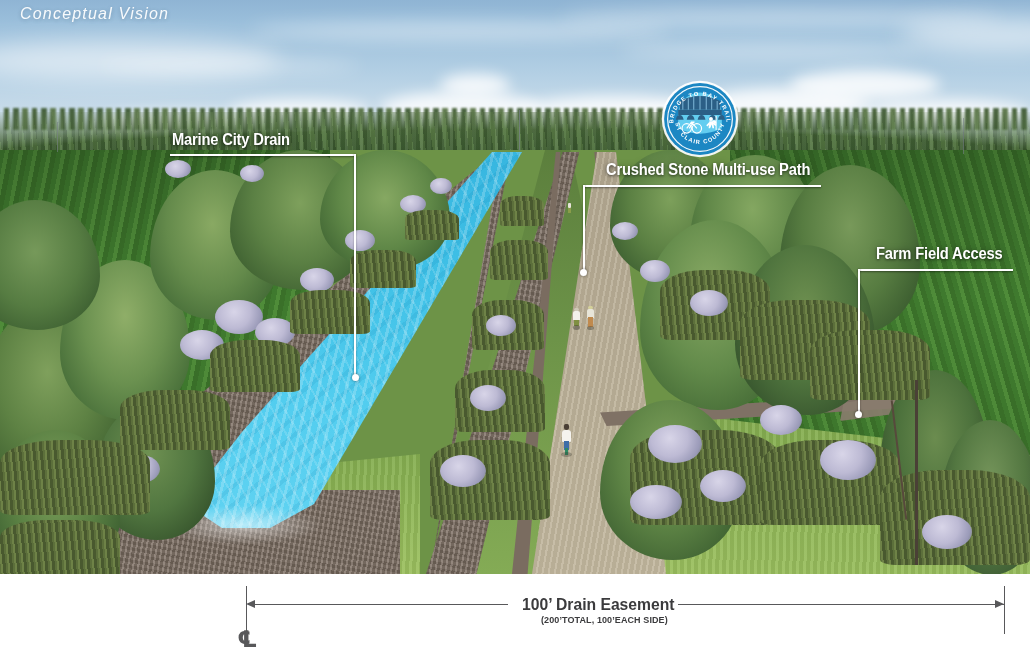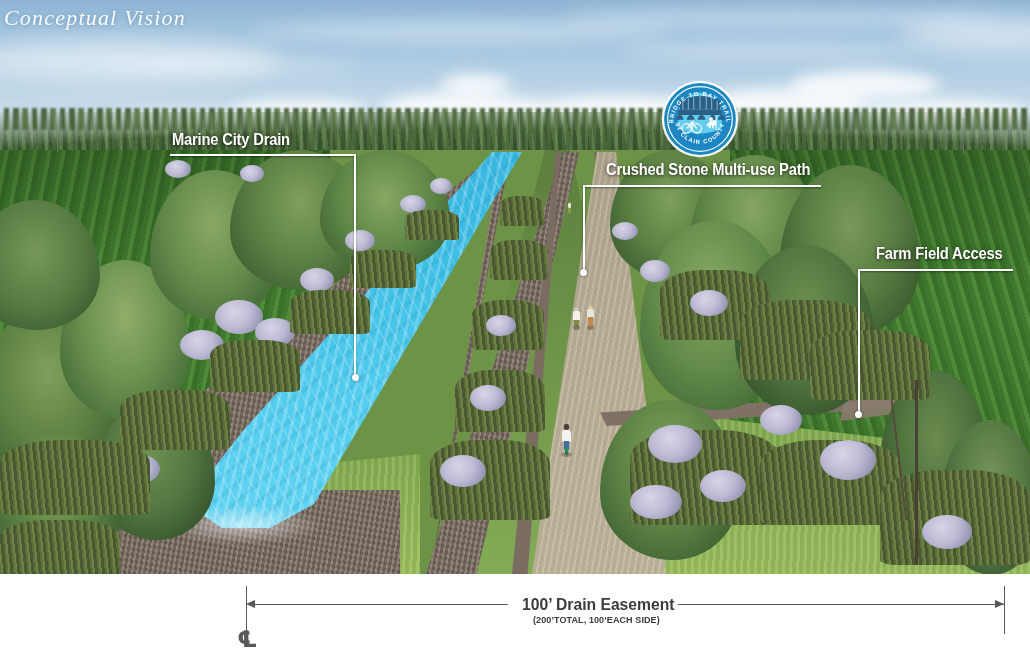--- a/index.html
+++ b/index.html
@@ -92,35 +92,35 @@
      letter-spacing:-0.2px;white-space:nowrap;
      text-shadow:0 1px 3px rgba(0,0,0,.55), 0 0 8px rgba(0,0,0,.35);
      font-family:"Liberation Sans", sans-serif;
      transform:scaleX(.92);transform-origin:left center;}
   .callout-rule{position:absolute;height:2px;background:#fff;box-shadow:0 1px 2px rgba(0,0,0,.45);}
   .callout-stem{position:absolute;width:2px;background:#fff;box-shadow:0 0 2px rgba(0,0,0,.45);}
   .callout-dot{position:absolute;width:7px;height:7px;border-radius:50%;background:#fff;
      box-shadow:0 0 3px rgba(0,0,0,.5);}
 
   
-  .vision-title{position:absolute;left:4px;top:5px;color:#ffffff;opacity:.93;
-     font-family:Liberation Serif, serif;font-style:italic;font-size:22px;letter-spacing:1.2px;
+  .vision-title{position:absolute;left:20px;top:5px;color:#ffffff;opacity:.93;
+     font-family:Liberation Sans, sans-serif;font-style:italic;font-size:16px;letter-spacing:1.2px;
      text-shadow:0 1px 4px rgba(60,90,120,.45);}
 
   
   .badge{position:absolute;left:661px;top:80px;width:78px;height:78px;}
   .badge svg{display:block;}
 
   
   .dim-tick{position:absolute;width:1px;background:#58585a;}
   .dim-line{position:absolute;height:1px;background:#58585a;}
   .dim-label{position:absolute;color:#3b3b3d;font-weight:700;font-size:16.5px;
      white-space:nowrap;transform:scaleX(.95);transform-origin:center;}
   .dim-sub{position:absolute;color:#3b3b3d;font-size:9px;font-weight:600;white-space:nowrap;
-     letter-spacing:.1px;}
+     letter-spacing:.1px;margin-left:8px;}
   .cl-sym{position:absolute;color:#58585a;font-size:23px;font-weight:700;line-height:1;
      font-family:"DejaVu Sans", sans-serif;}
   .arrow-l,.arrow-r{position:absolute;width:0;height:0;border-top:4px solid transparent;border-bottom:4px solid transparent;}
   .arrow-l{border-right:9px solid #58585a;}
   .arrow-r{border-left:9px solid #58585a;}
 </style>
 </head>
 <body>
 
 <div id="stage">

